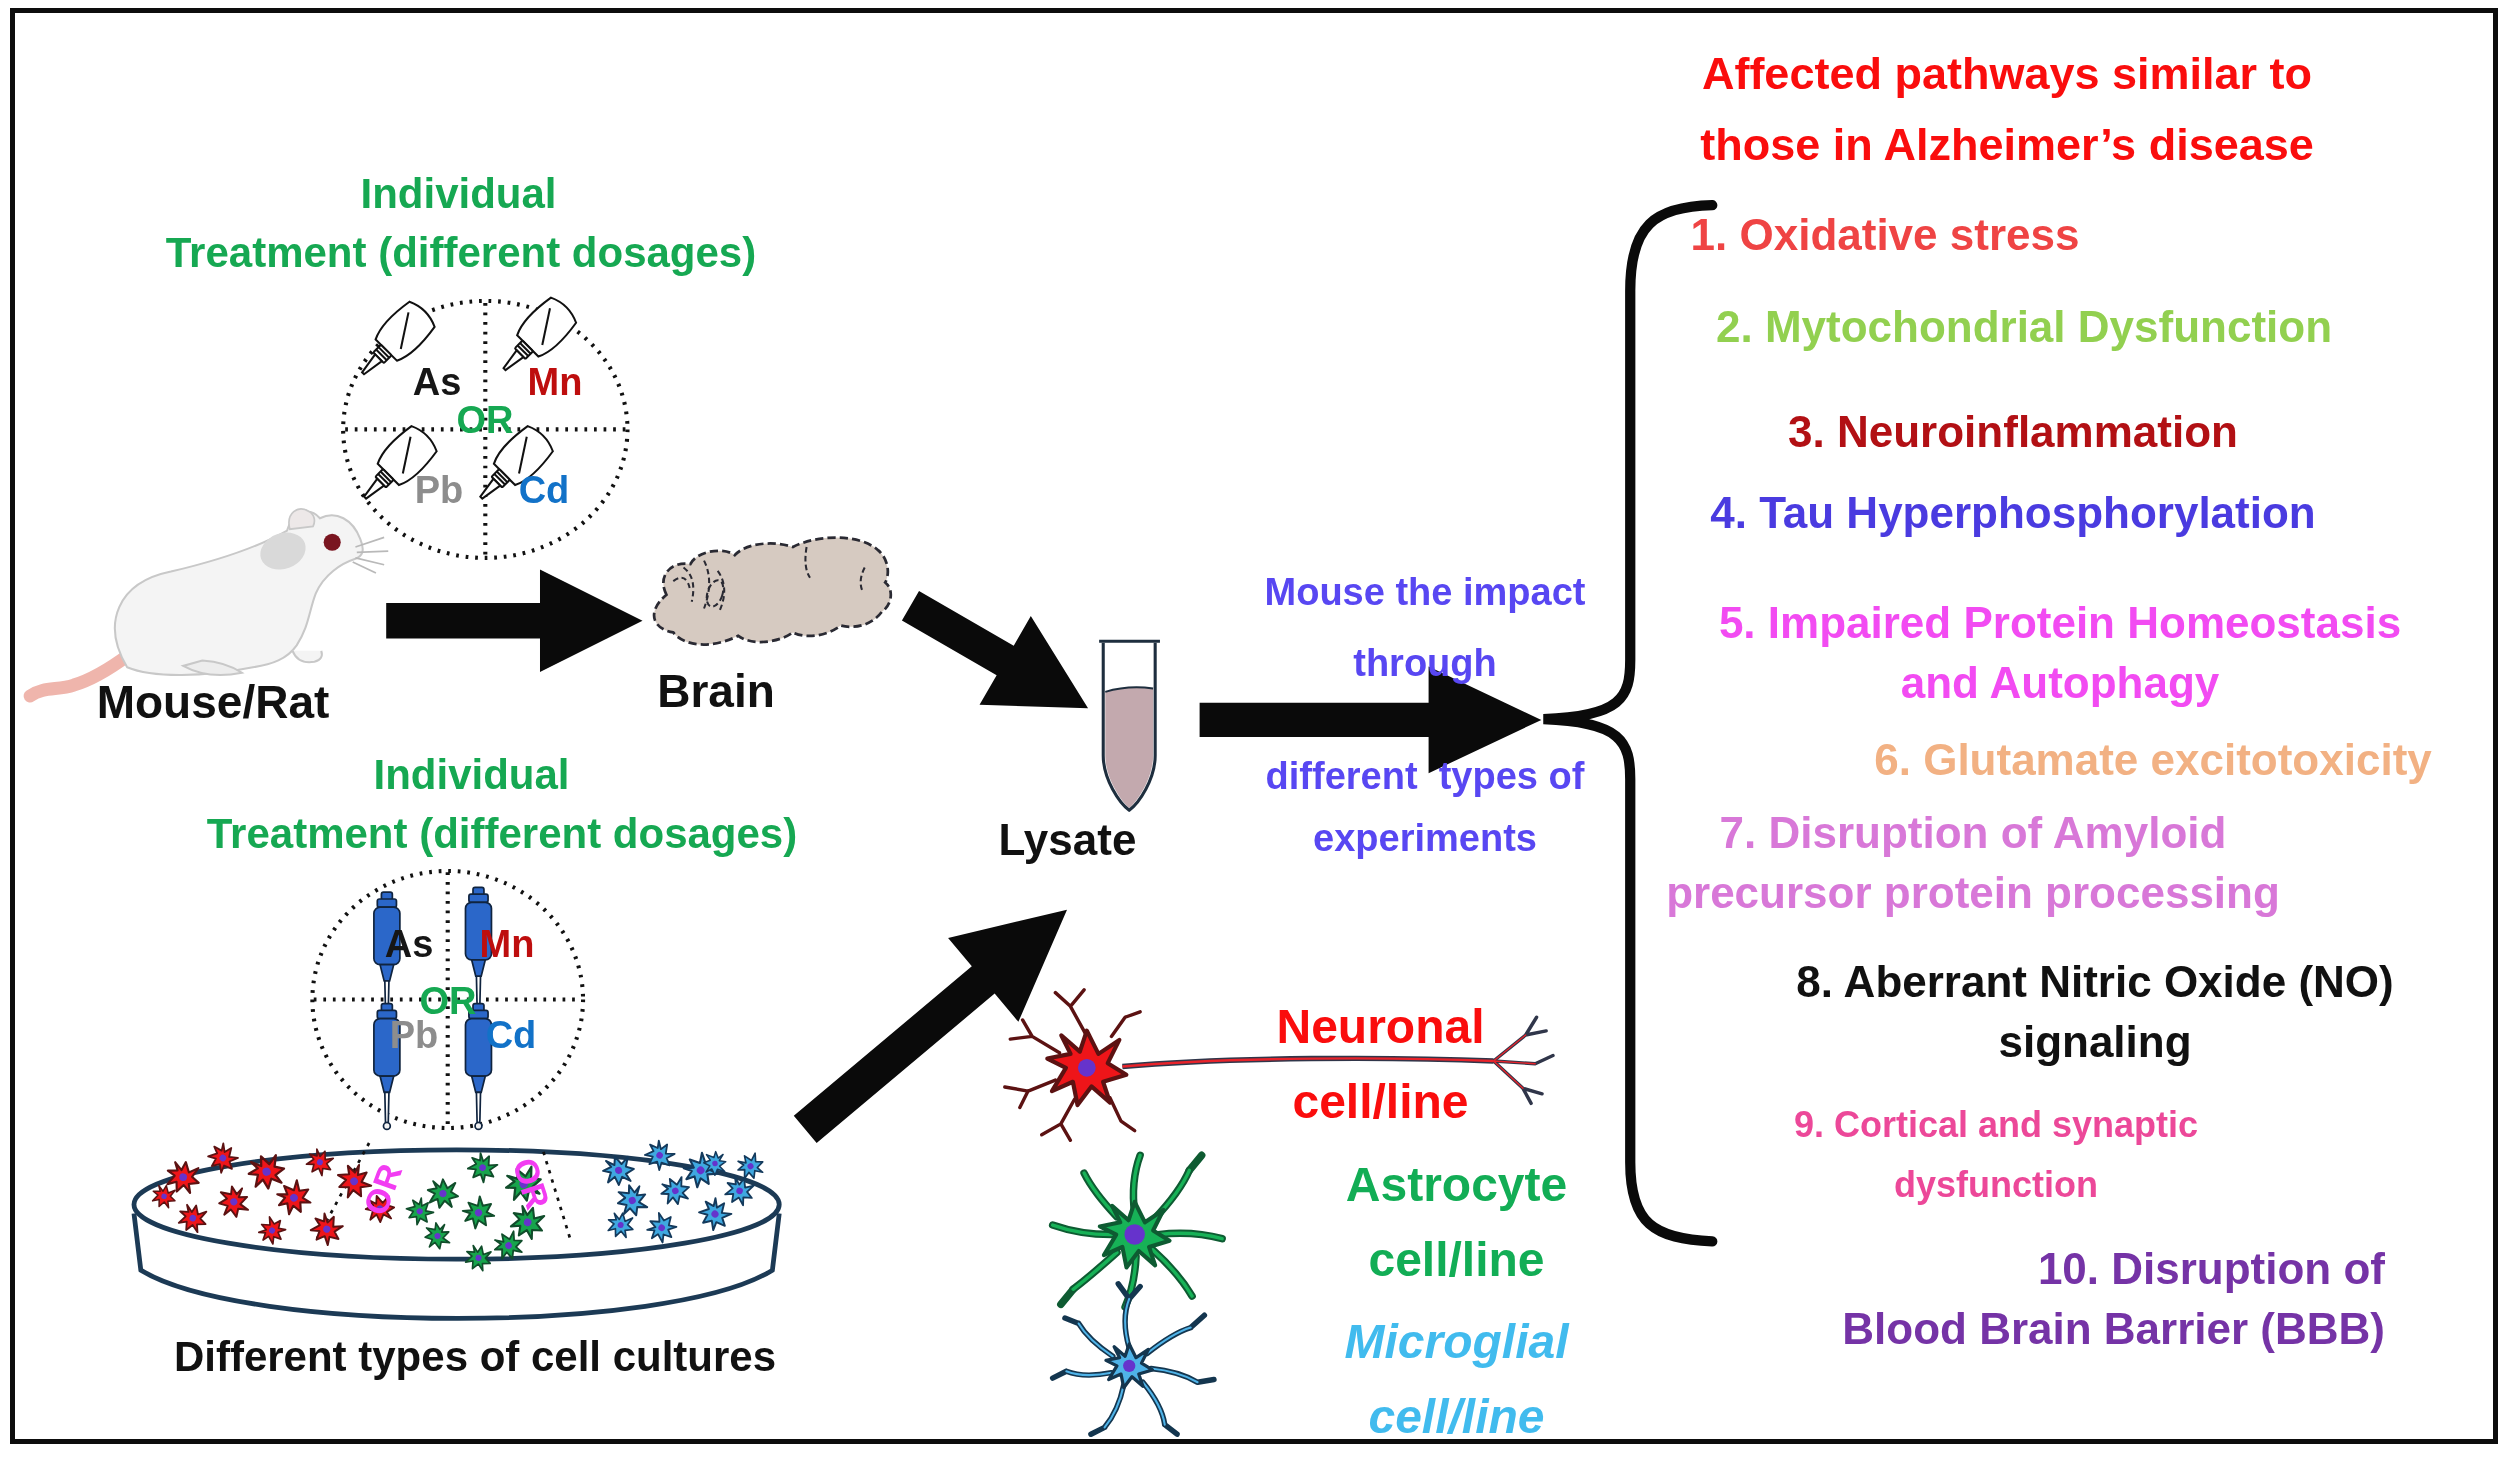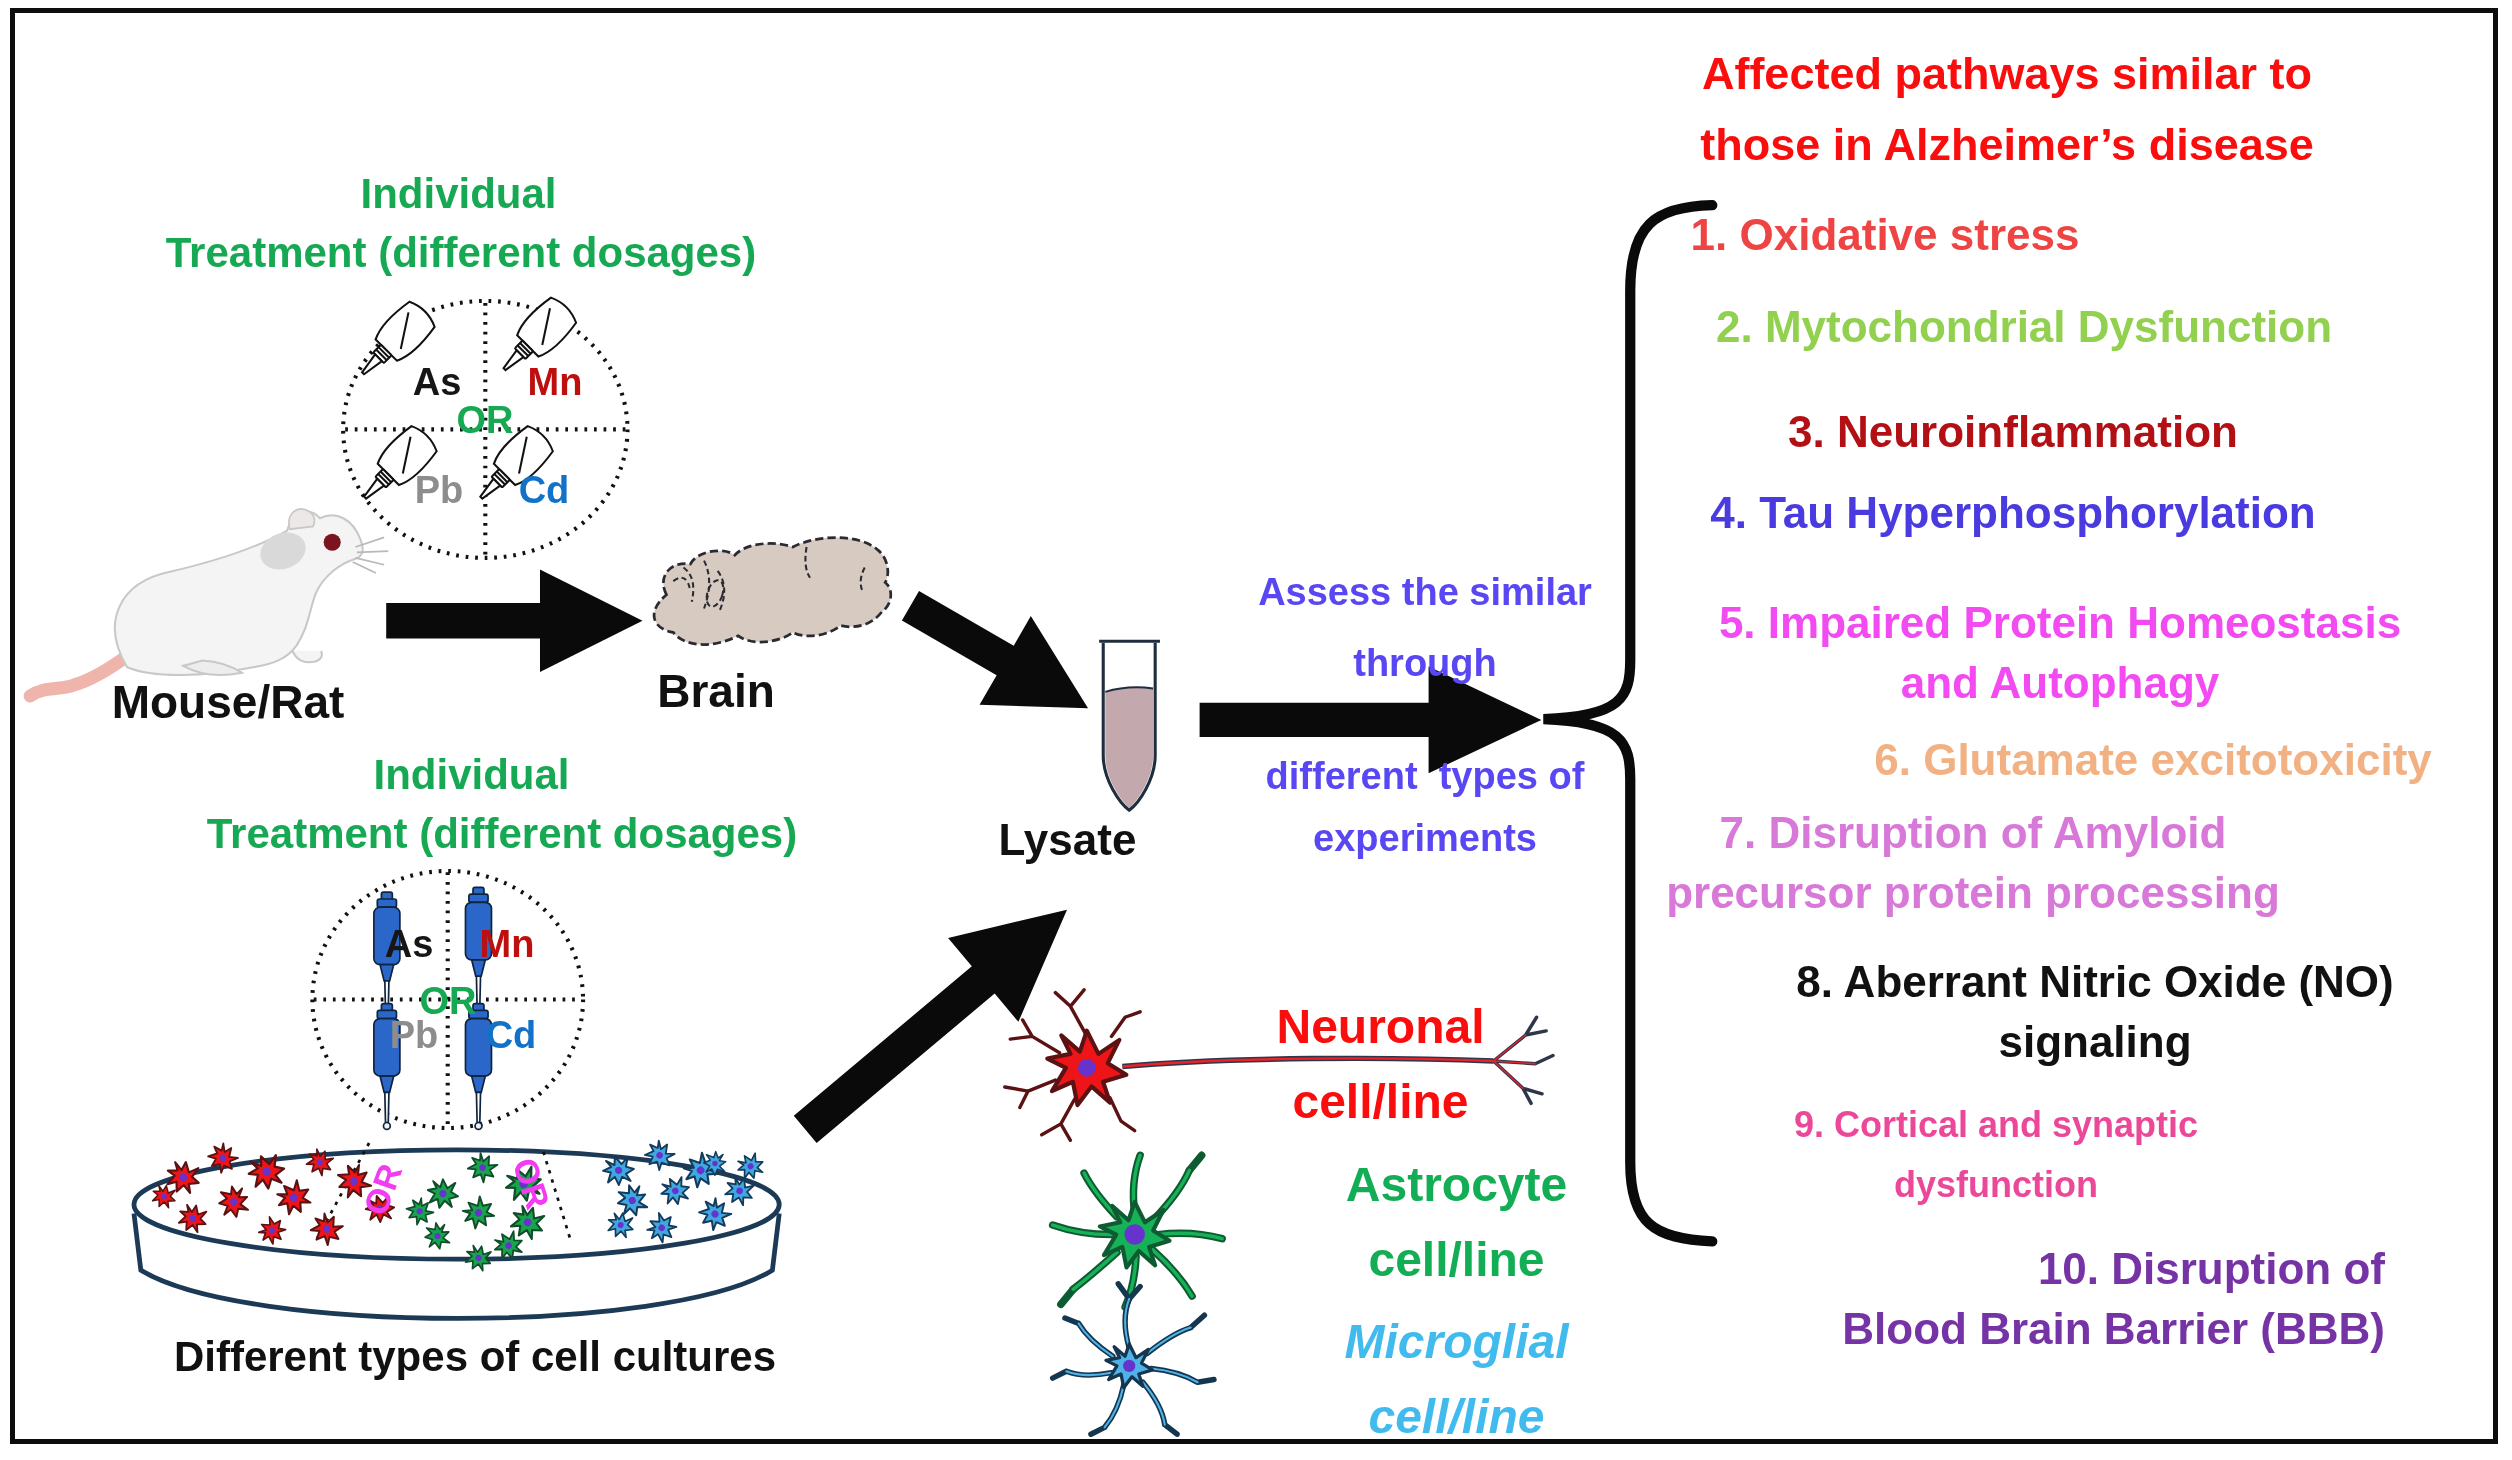--- a/index.html
+++ b/index.html
@@ -240,42 +240,42 @@
   <div class="t" style="left: 85px; top: 227px; width: 752px; font-size: 42px; line-height: 52px; color: rgb(22, 168, 82);">
     <span class="ln">Treatment (different dosages)</span>
   </div>
 
   <div class="t" style="left: 396px; top: 361px; width: 82px; font-size: 38px; color: rgb(22, 22, 22);">As</div>
   <div class="t" style="left: 514px; top: 361px; width: 82px; font-size: 38px; color: rgb(190, 14, 14);">Mn</div>
   <div class="t" style="left: 444px; top: 399px; width: 82px; font-size: 38px; color: rgb(22, 168, 82);">OR</div>
   <div class="t" style="left: 398px; top: 469px; width: 82px; font-size: 38px; color: rgb(141, 141, 141);">Pb</div>
   <div class="t" style="left: 503px; top: 469px; width: 82px; font-size: 38px; color: rgb(18, 114, 200);">Cd</div>
 
-  <div class="t" style="left: 88px; top: 675px; width: 280px; font-size: 46px; color: rgb(17, 17, 17);">Mouse/Rat</div>
+  <div class="t" style="left: 73px; top: 675px; width: 280px; font-size: 46px; color: rgb(17, 17, 17);">Mouse/Rat</div>
   <div class="t" style="left: 586px; top: 664px; width: 260px; font-size: 46px; color: rgb(17, 17, 17);">Brain</div>
   <div class="t" style="left: 941px; top: 815px; width: 253px; font-size: 44px; color: rgb(17, 17, 17);">Lysate</div>
 
   <div class="t" style="left: 280px; top: 749px; width: 383px; font-size: 42px; line-height: 52px; color: rgb(22, 168, 82);">
     <span class="ln">Individual</span>
   </div>
   <div class="t" style="left: 126px; top: 808px; width: 752px; font-size: 42px; line-height: 52px; color: rgb(22, 168, 82);">
     <span class="ln">Treatment (different dosages)</span>
   </div>
 
   <div class="t" style="left: 368px; top: 923px; width: 82px; font-size: 38px; color: rgb(22, 22, 22);">As</div>
   <div class="t" style="left: 466px; top: 923px; width: 82px; font-size: 38px; color: rgb(190, 14, 14);">Mn</div>
   <div class="t" style="left: 407px; top: 980px; width: 82px; font-size: 38px; color: rgb(22, 168, 82);">OR</div>
   <div class="t" style="left: 373px; top: 1014px; width: 82px; font-size: 38px; color: rgb(141, 141, 141);">Pb</div>
   <div class="t" style="left: 470px; top: 1014px; width: 82px; font-size: 38px; color: rgb(18, 114, 200);">Cd</div>
 
   <div class="t" style="left: 349px; top: 1170px; width: 68px; font-size: 34px; transform: rotate(-70deg); color: rgb(242, 60, 242);">OR</div>
   <div class="t" style="left: 497px; top: 1164px; width: 68px; font-size: 34px; transform: rotate(72deg); color: rgb(242, 60, 242);">OR</div>
   <div class="t" style="left: 99px; top: 1333px; width: 752px; font-size: 42px; color: rgb(17, 17, 17);">Different types of cell cultures</div>
 
-  <div class="t" style="left: 1213px; top: 571px; width: 424px; font-size: 38px; color: rgb(88, 71, 242);">Assess the similar</div>
+  <div class="t" style="left: 1213px; top: 571px; width: 424px; font-size: 38px; color: rgb(88, 71, 242);">Mouse the impact</div>
   <div class="t" style="left: 1213px; top: 642px; width: 424px; font-size: 38px; color: rgb(88, 71, 242);">through</div>
   <div class="t" style="left: 1213px; top: 755px; width: 424px; font-size: 38px; white-space: pre; color: rgb(88, 71, 242);">different  types of</div>
   <div class="t" style="left: 1213px; top: 817px; width: 424px; font-size: 38px; color: rgb(88, 71, 242);">experiments</div>
 
   <div class="t" style="left: 1244px; top: 989px; width: 273px; font-size: 48px; line-height: 75px; color: rgb(250, 13, 13);">
     <span class="ln">Neuronal</span>
     <span class="ln">cell/line</span>
   </div>
   <div class="t" style="left: 1320px; top: 1147px; width: 273px; font-size: 48px; line-height: 75px; color: rgb(18, 173, 85);">
     <span class="ln">Astrocyte</span>

